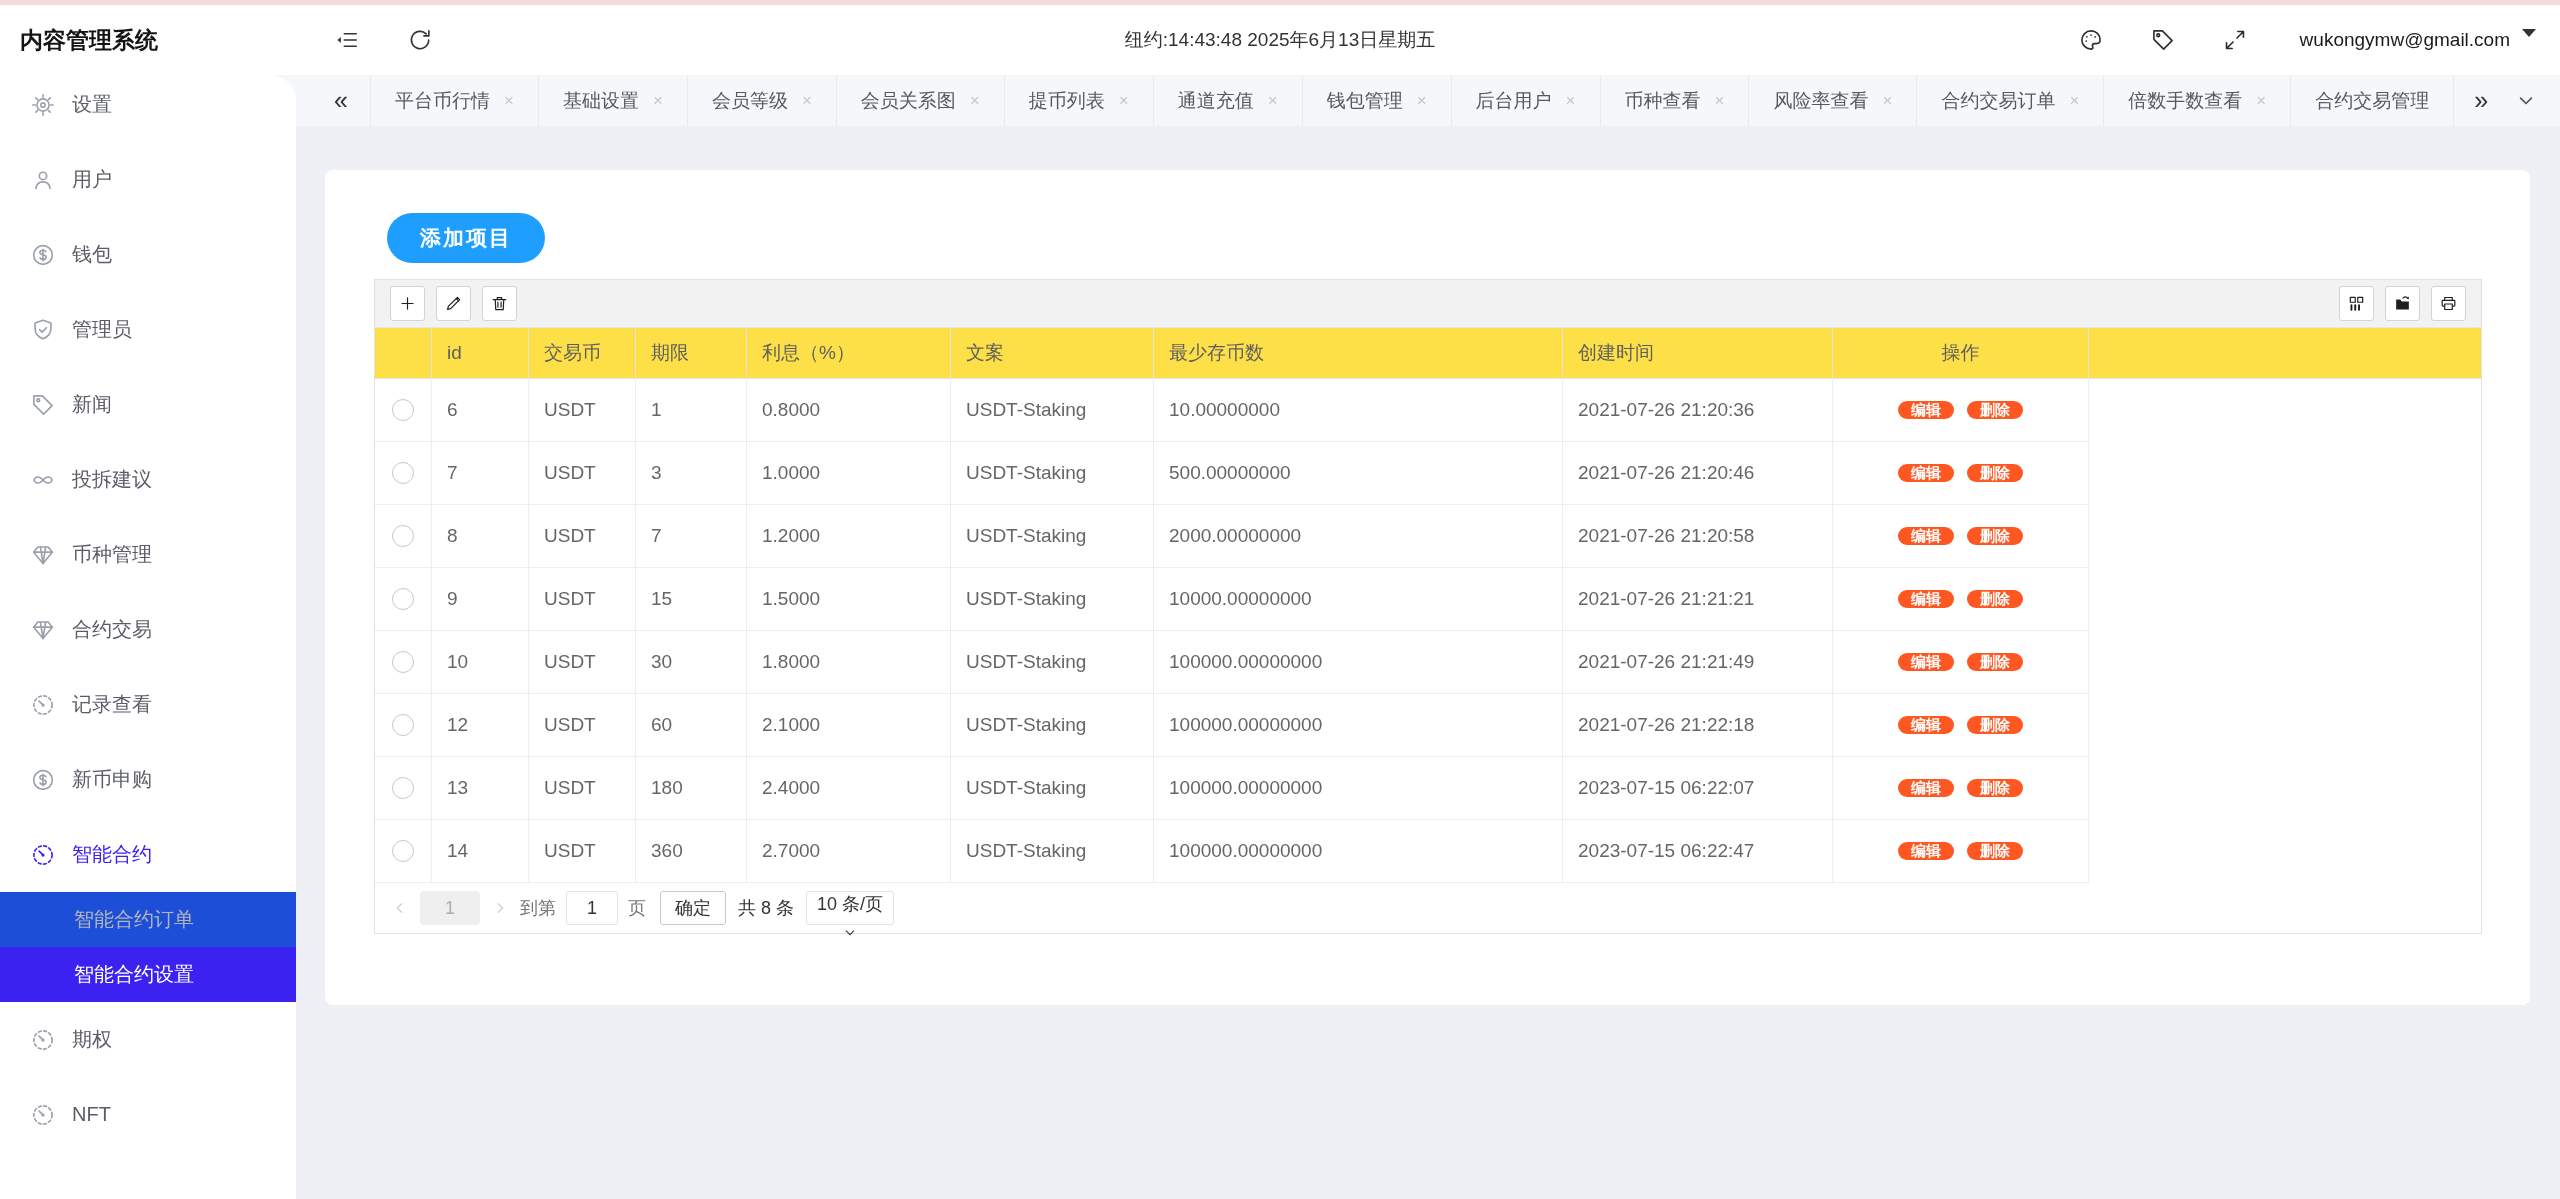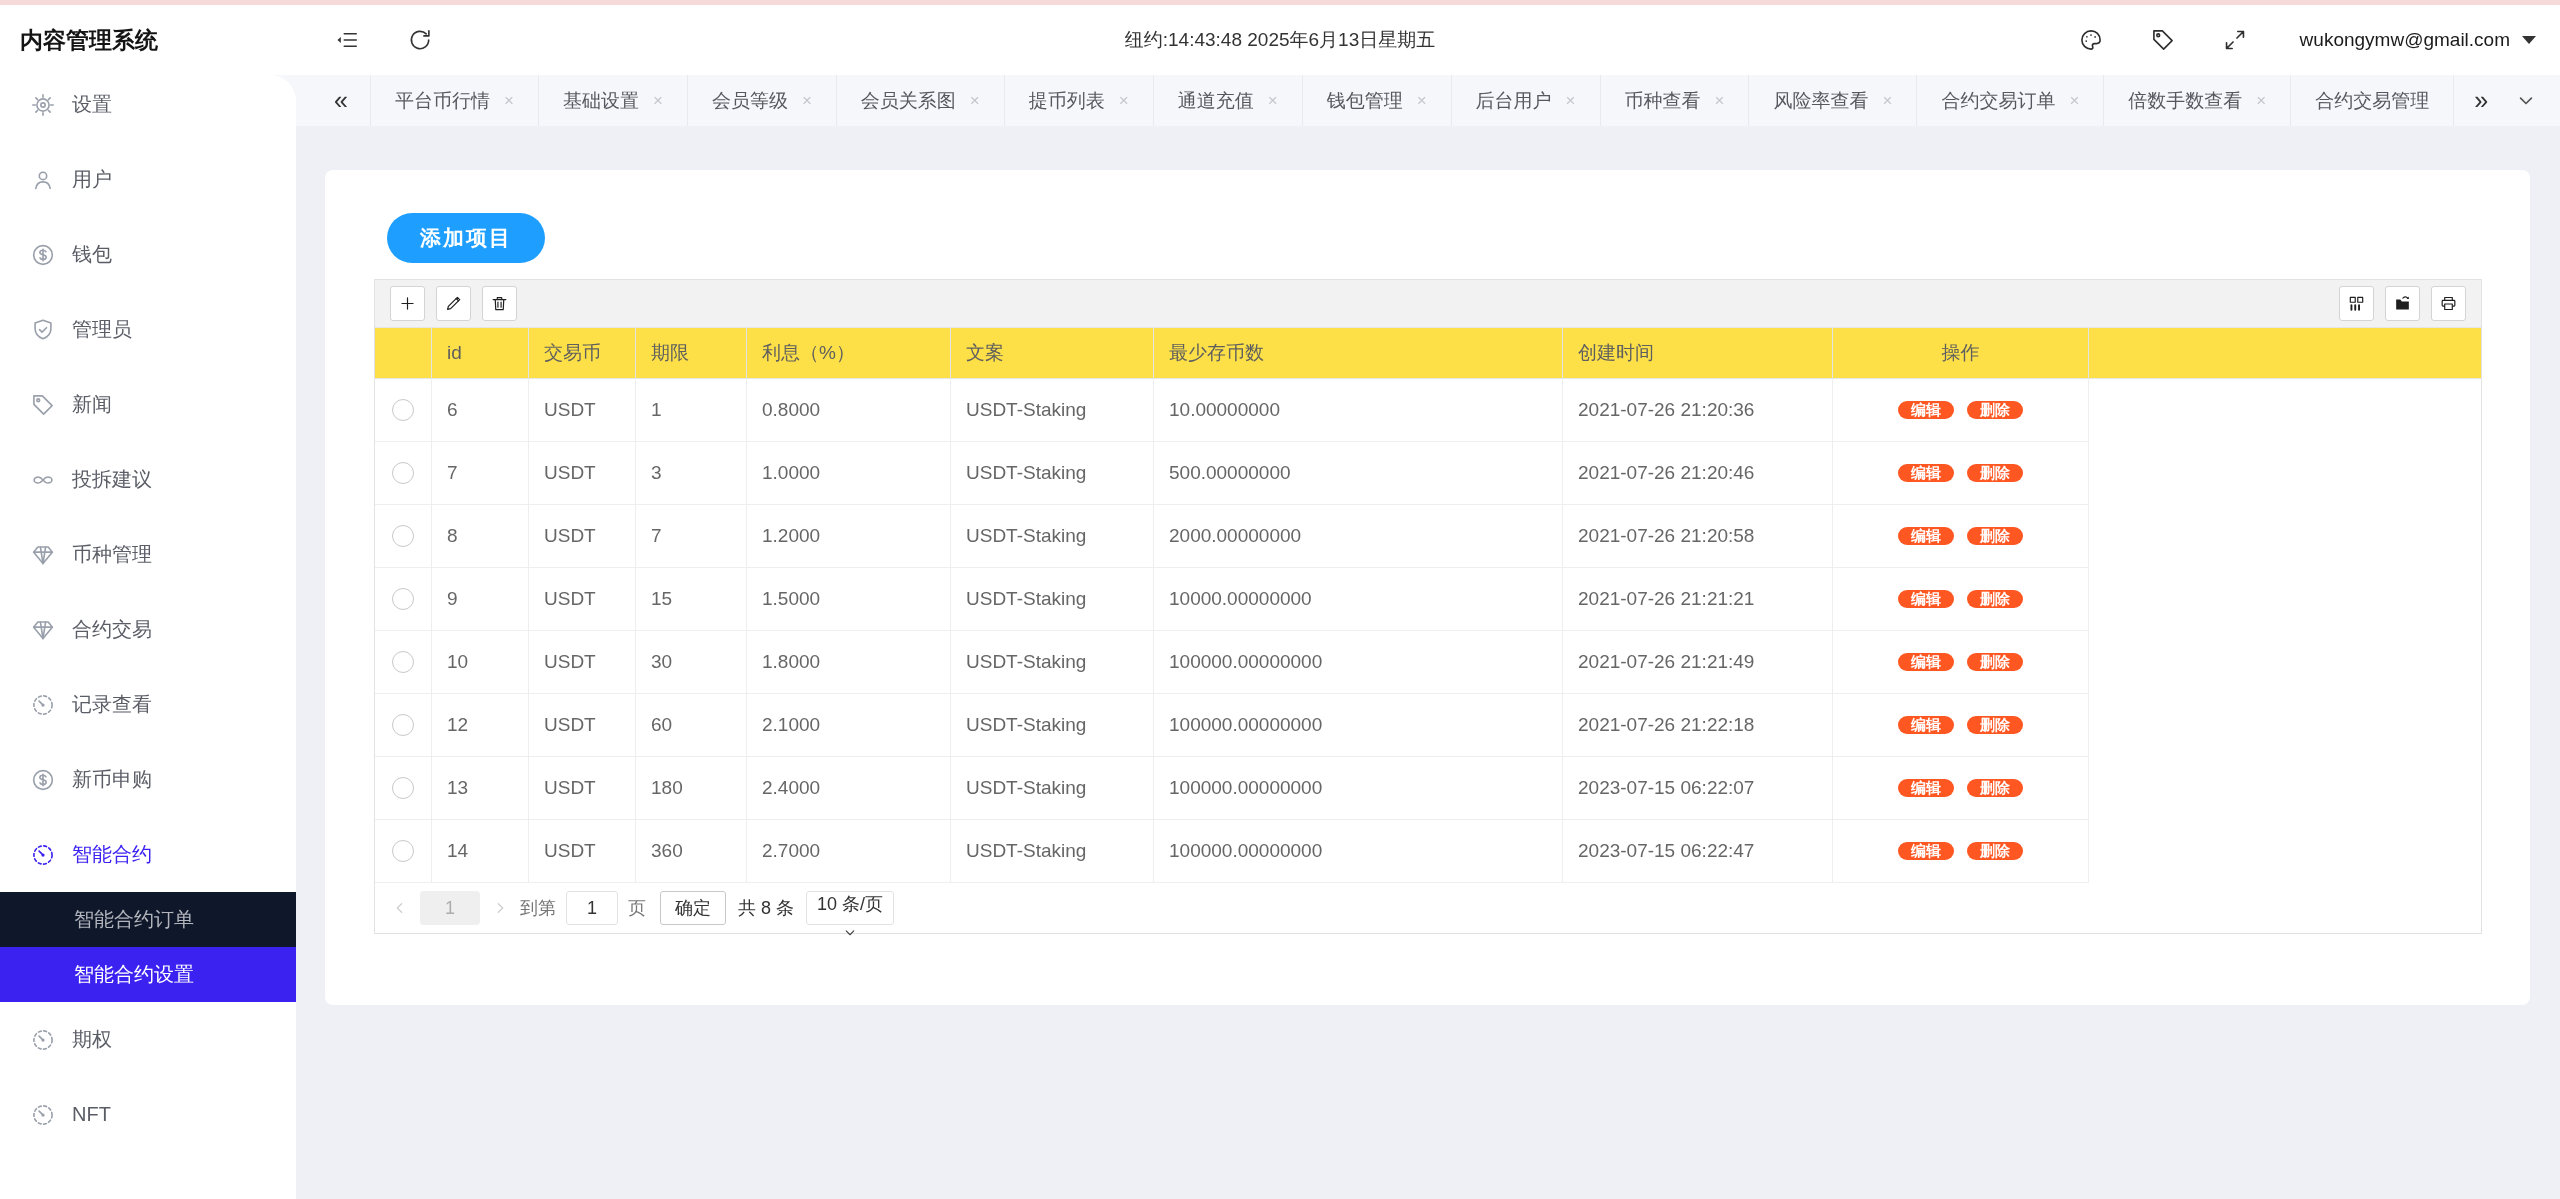--- a/index.html
+++ b/index.html
@@ -18,42 +18,42 @@
   .topline{position:absolute;left:0;top:0;width:100%;height:5px;background:var(--top-line);z-index:5;}
 
   
   .header{position:absolute;left:0;top:5px;width:100%;height:70px;background:#fff;z-index:4;}
   .app-title{position:absolute;left:20px;top:0;line-height:70px;font-size:23px;font-weight:bold;color:#141414;}
   .hd-left{position:absolute;left:334px;top:0;height:70px;display:flex;align-items:center;gap:47px;}
   .hd-left .icn{width:26px;height:26px;color:#333;cursor:pointer;}
   .clock{position:absolute;left:50%;transform:translateX(-50%);top:0;line-height:70px;font-size:19px;color:#333;white-space:nowrap;}
   .hd-right{position:absolute;right:24px;top:0;height:70px;display:flex;align-items:center;gap:46px;}
   .hd-right .icn{width:26px;height:26px;color:#2e2e2e;cursor:pointer;}
-  .user-box{display:flex;align-items:center;gap:12px;margin-left:6px;cursor:pointer;}
+  .user-box{display:flex;gap:12px;margin-left:6px;cursor:pointer;}
   .user-email{font-size:19px;color:#1b1b1b;}
   .caret-down{width:0;height:0;border-left:7px solid transparent;border-right:7px solid transparent;border-top:8px solid #333;}
 
   
   .tabstrip{position:absolute;left:0;top:75px;width:100%;height:51px;background:#f6f7fb;z-index:1;}
   .tab-left-arrow{position:absolute;left:334px;top:0;height:51px;display:flex;align-items:center;font-size:25px;color:#333;cursor:pointer;}
   .tabs-flow{position:absolute;left:370px;right:0;top:0;bottom:0;display:flex;align-items:stretch;border-left:1px solid #e8eaf0;overflow:hidden;white-space:nowrap;}
   .tab{flex:none;display:flex;align-items:center;gap:14px;padding:0 24px;border-right:1px solid #e8eaf0;color:#55585f;font-size:19px;cursor:pointer;}
   .tab-close{color:#c3c6cd;font-size:17px;cursor:pointer;}
   .tab-right-arrow{flex:none;display:flex;align-items:center;padding:0 20px;font-size:25px;color:#333;cursor:pointer;}
   .overflow-chevron{margin-left:auto;margin-right:24px;align-self:center;width:20px;height:20px;color:#555;cursor:pointer;}
 
   
   .sidebar{position:absolute;left:0;top:75px;bottom:0;width:296px;background:#fff;border-top-right-radius:26px;z-index:2;overflow:hidden;}
   .menu{margin-top:-8px;}
   .m-item{height:75px;display:flex;align-items:center;padding-left:30px;gap:16px;font-size:20px;color:#5a5d66;cursor:pointer;}
   .m-item .icn{width:26px;height:26px;color:#9aa0ab;flex:none;}
   .m-item.active{color:var(--accent-violet);}
   .m-item.active .icn{color:var(--accent-violet);}
   .m-sub{height:55px;display:flex;align-items:center;padding-left:74px;font-size:20px;cursor:pointer;}
-  .m-sub.muted{background:#0f172a;color:#b3b5bd;}
+  .m-sub.muted{background:#1d4ed8;color:#b3b5bd;}
   .m-sub.selected{background:var(--accent-violet);color:#fff;}
 
   
   .main{position:absolute;left:296px;top:126px;right:0;bottom:0;background:#eef0f5;}
   .card{margin:44px 30px 0 29px;height:835px;background:#fff;border-radius:8px;}
   .add-btn{display:block;margin:0 0 0 62px;position:relative;top:43px;height:50px;padding:0 33px;background:var(--accent-blue);color:#fff;font-size:21px;font-weight:bold;border:none;border-radius:25px;letter-spacing:2px;cursor:pointer;}
 
   .twidget{position:relative;top:59px;margin:0 48px 0 49px;border:1px solid #e2e2e2;background:#fff;}
   .toolbar{height:48px;background:#f2f2f2;border-bottom:1px solid #e6e6e6;display:flex;align-items:center;padding:0 15px;}
   .tbtn{width:35px;height:35px;background:#fff;border:1px solid #d4d4d4;border-radius:3px;margin-right:11px;display:flex;align-items:center;justify-content:center;cursor:pointer;color:#1f1f1f;}

